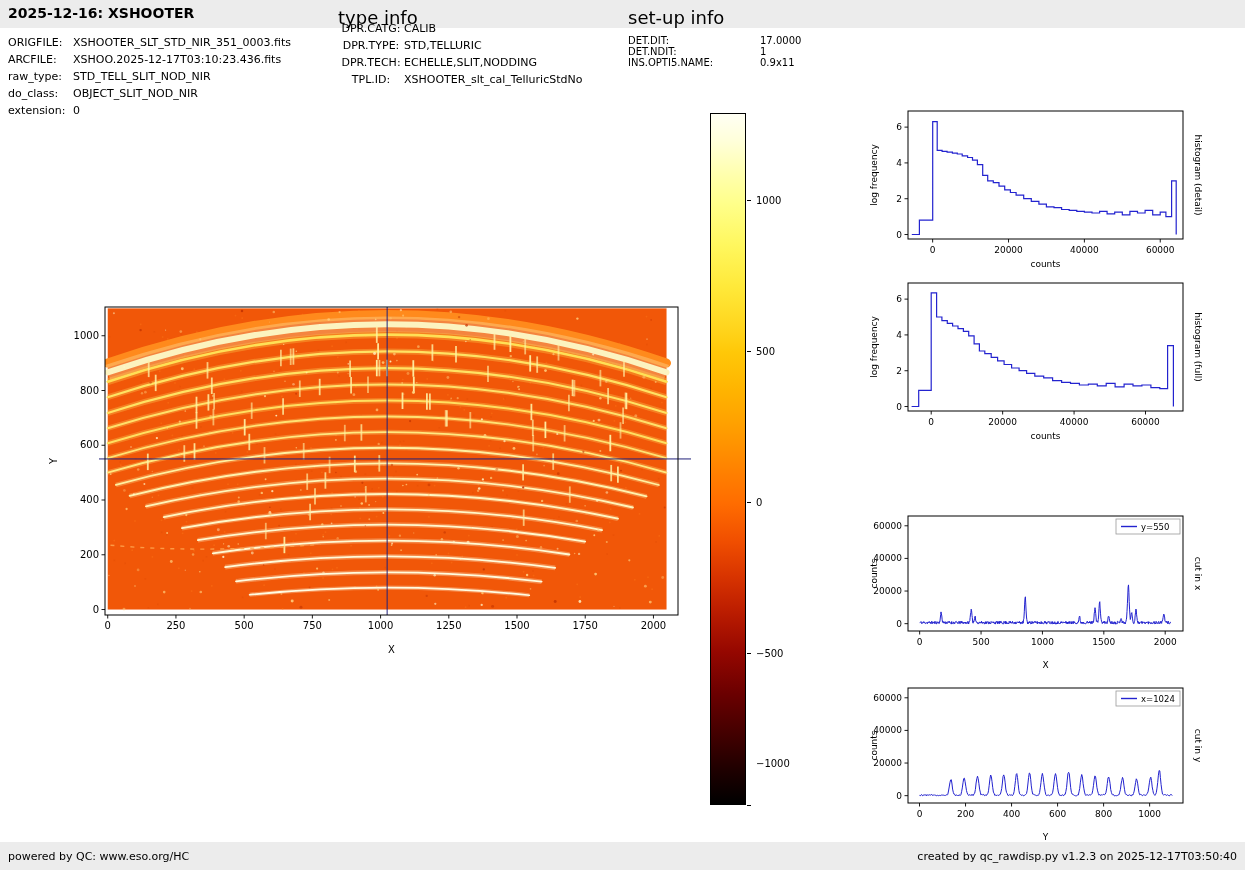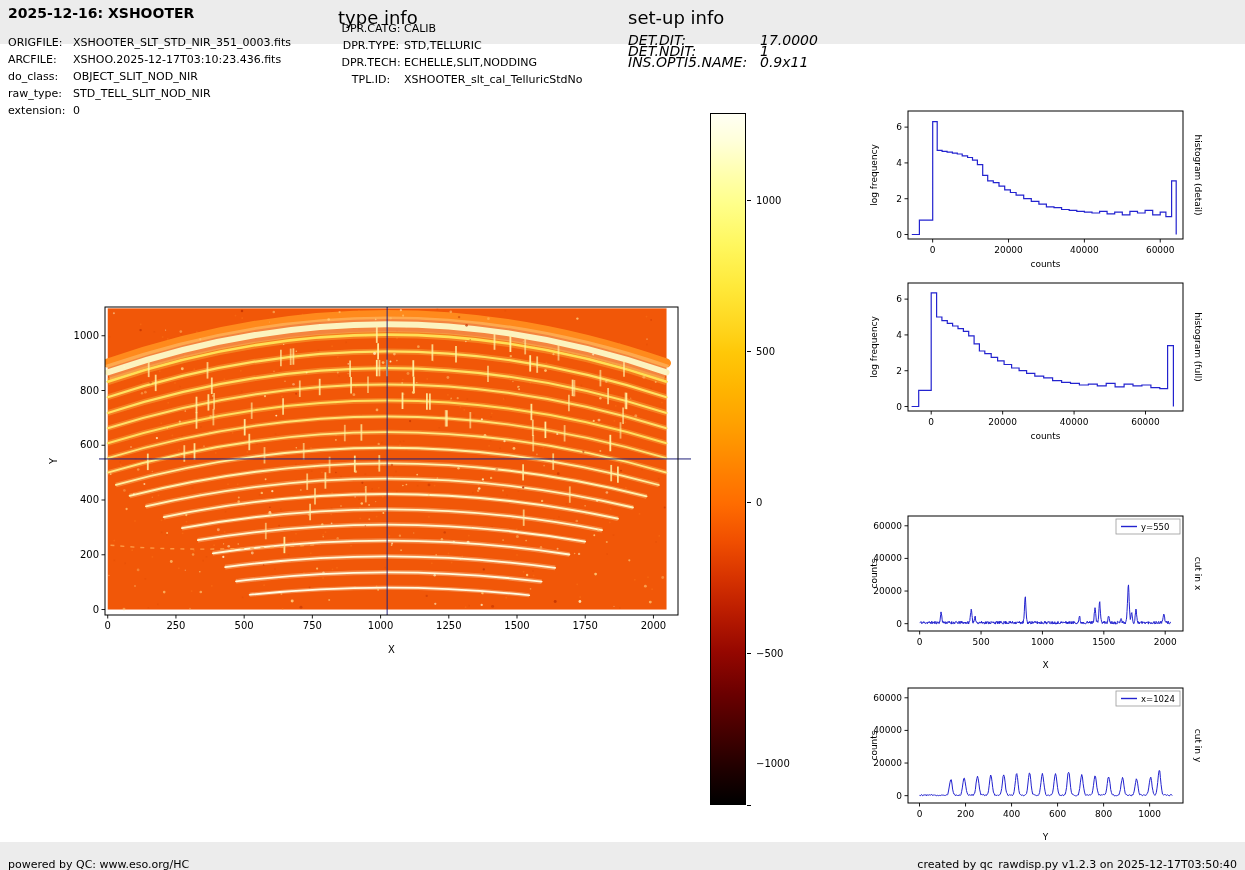--- a/index.html
+++ b/index.html
@@ -3,31 +3,31 @@
 <meta charset="utf-8">
 <style>
   * { margin:0; padding:0; box-sizing:border-box; }
   html,body { width:1245px; height:870px; }
   body {
     background:#ffffff;
     font-family:"DejaVu Sans","Liberation Sans",sans-serif;
     position:relative; overflow:hidden; color:#000;
   }
   #page { position:absolute; inset:0; background:#fff; }
-  .bar { position:absolute; left:0; width:1245px; height:44px; background:#ececec; }
+  .bar { position:absolute; left:0; width:1245px; height:28px; background:#ececec; }
   .bar.top { top:0; }
   .bar.bottom { top:842px; display:flex; justify-content:space-between; align-items:center; padding:0 8px; font-size:11px;gap:41px; }
   .title { position:absolute; left:8px; top:5px; font-size:14px; font-weight:700; }
   .bar-label { position:absolute; top:7px; font-size:18px; }
   .type-info-h { left:338px; }
   .setup-info-h { left:628px; }
   .info-col { position:absolute; font-size:11px; line-height:17px; white-space:nowrap; }
   .col-file { left:8px;  top:34px; }
   .col-type { left:338px; top:20px;text-align:center; }
-  .col-setup { left:628px; top:35px; font-size:14px; line-height:11px;font-style:italic; }
+  .col-setup { left:628px; top:35px; font-size:10px; line-height:11px; }
   .irow { display:flex; }
   .col-file .ilab { width:65px; }
   .col-type .ilab { width:66px; }
   .col-setup .ilab { width:132px; }
   svg.plot { position:absolute; overflow:visible; }
   #svg-raw-image  { left:40px;  top:285px; }
   #svg-hist-detail{ left:855px; top:103px; }
   #svg-hist-full  { left:855px; top:275px; }
   #svg-cut-x      { left:855px; top:508px; }
   #svg-cut-y      { left:855px; top:680px; }
@@ -51,26 +51,26 @@
   <div class="info-col col-file">
     <div class="irow">
         <span class="ilab">ORIGFILE:</span>
         <span class="ival">XSHOOTER_SLT_STD_NIR_351_0003.fits</span>
       </div>
     <div class="irow">
         <span class="ilab">ARCFILE:</span>
         <span class="ival">XSHOO.2025-12-17T03:10:23.436.fits</span>
       </div>
     <div class="irow">
+        <span class="ilab">raw_type:</span>
+        <span class="ival">STD_TELL_SLIT_NOD_NIR</span>
+      </div>
+    <div class="irow">
         <span class="ilab">do_class:</span>
         <span class="ival">OBJECT_SLIT_NOD_NIR</span>
-      </div>
-    <div class="irow">
-        <span class="ilab">raw_type:</span>
-        <span class="ival">STD_TELL_SLIT_NOD_NIR</span>
       </div>
     <div class="irow">
         <span class="ilab">extension:</span>
         <span class="ival">0</span>
       </div>
   </div>
 
   <div class="info-col col-type">
     <div class="irow">
         <span class="ilab">DPR.CATG:</span>

